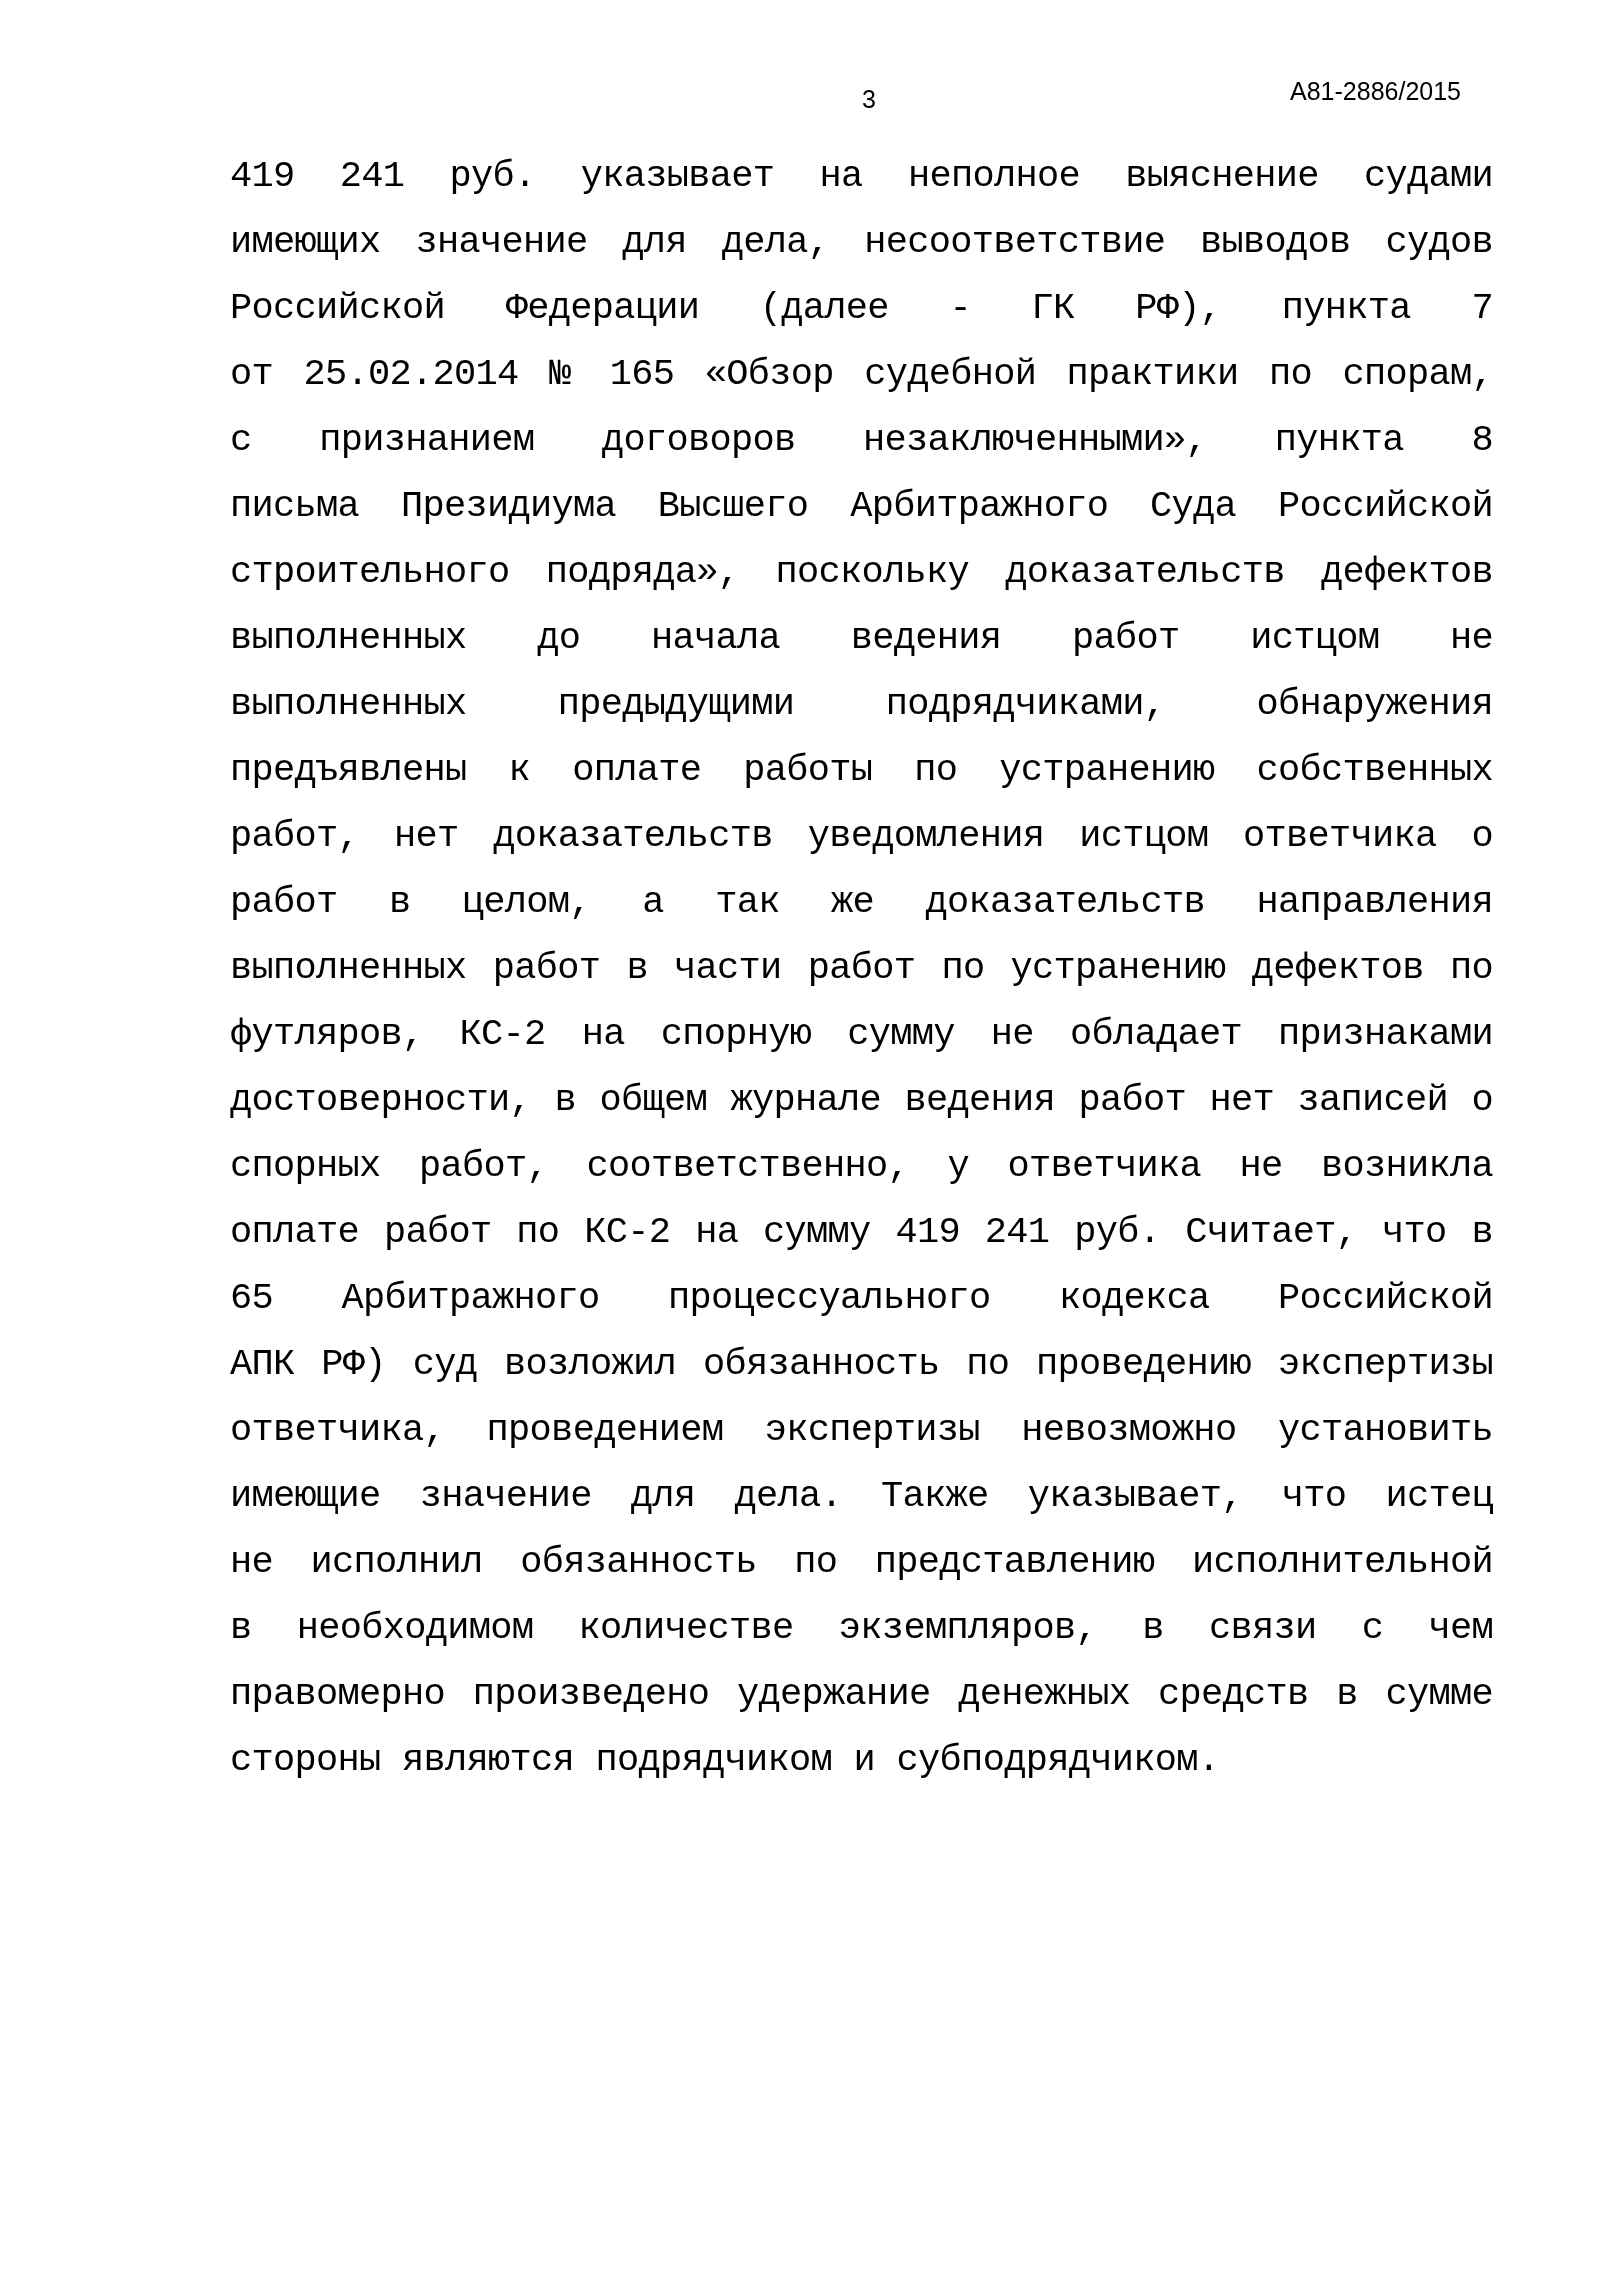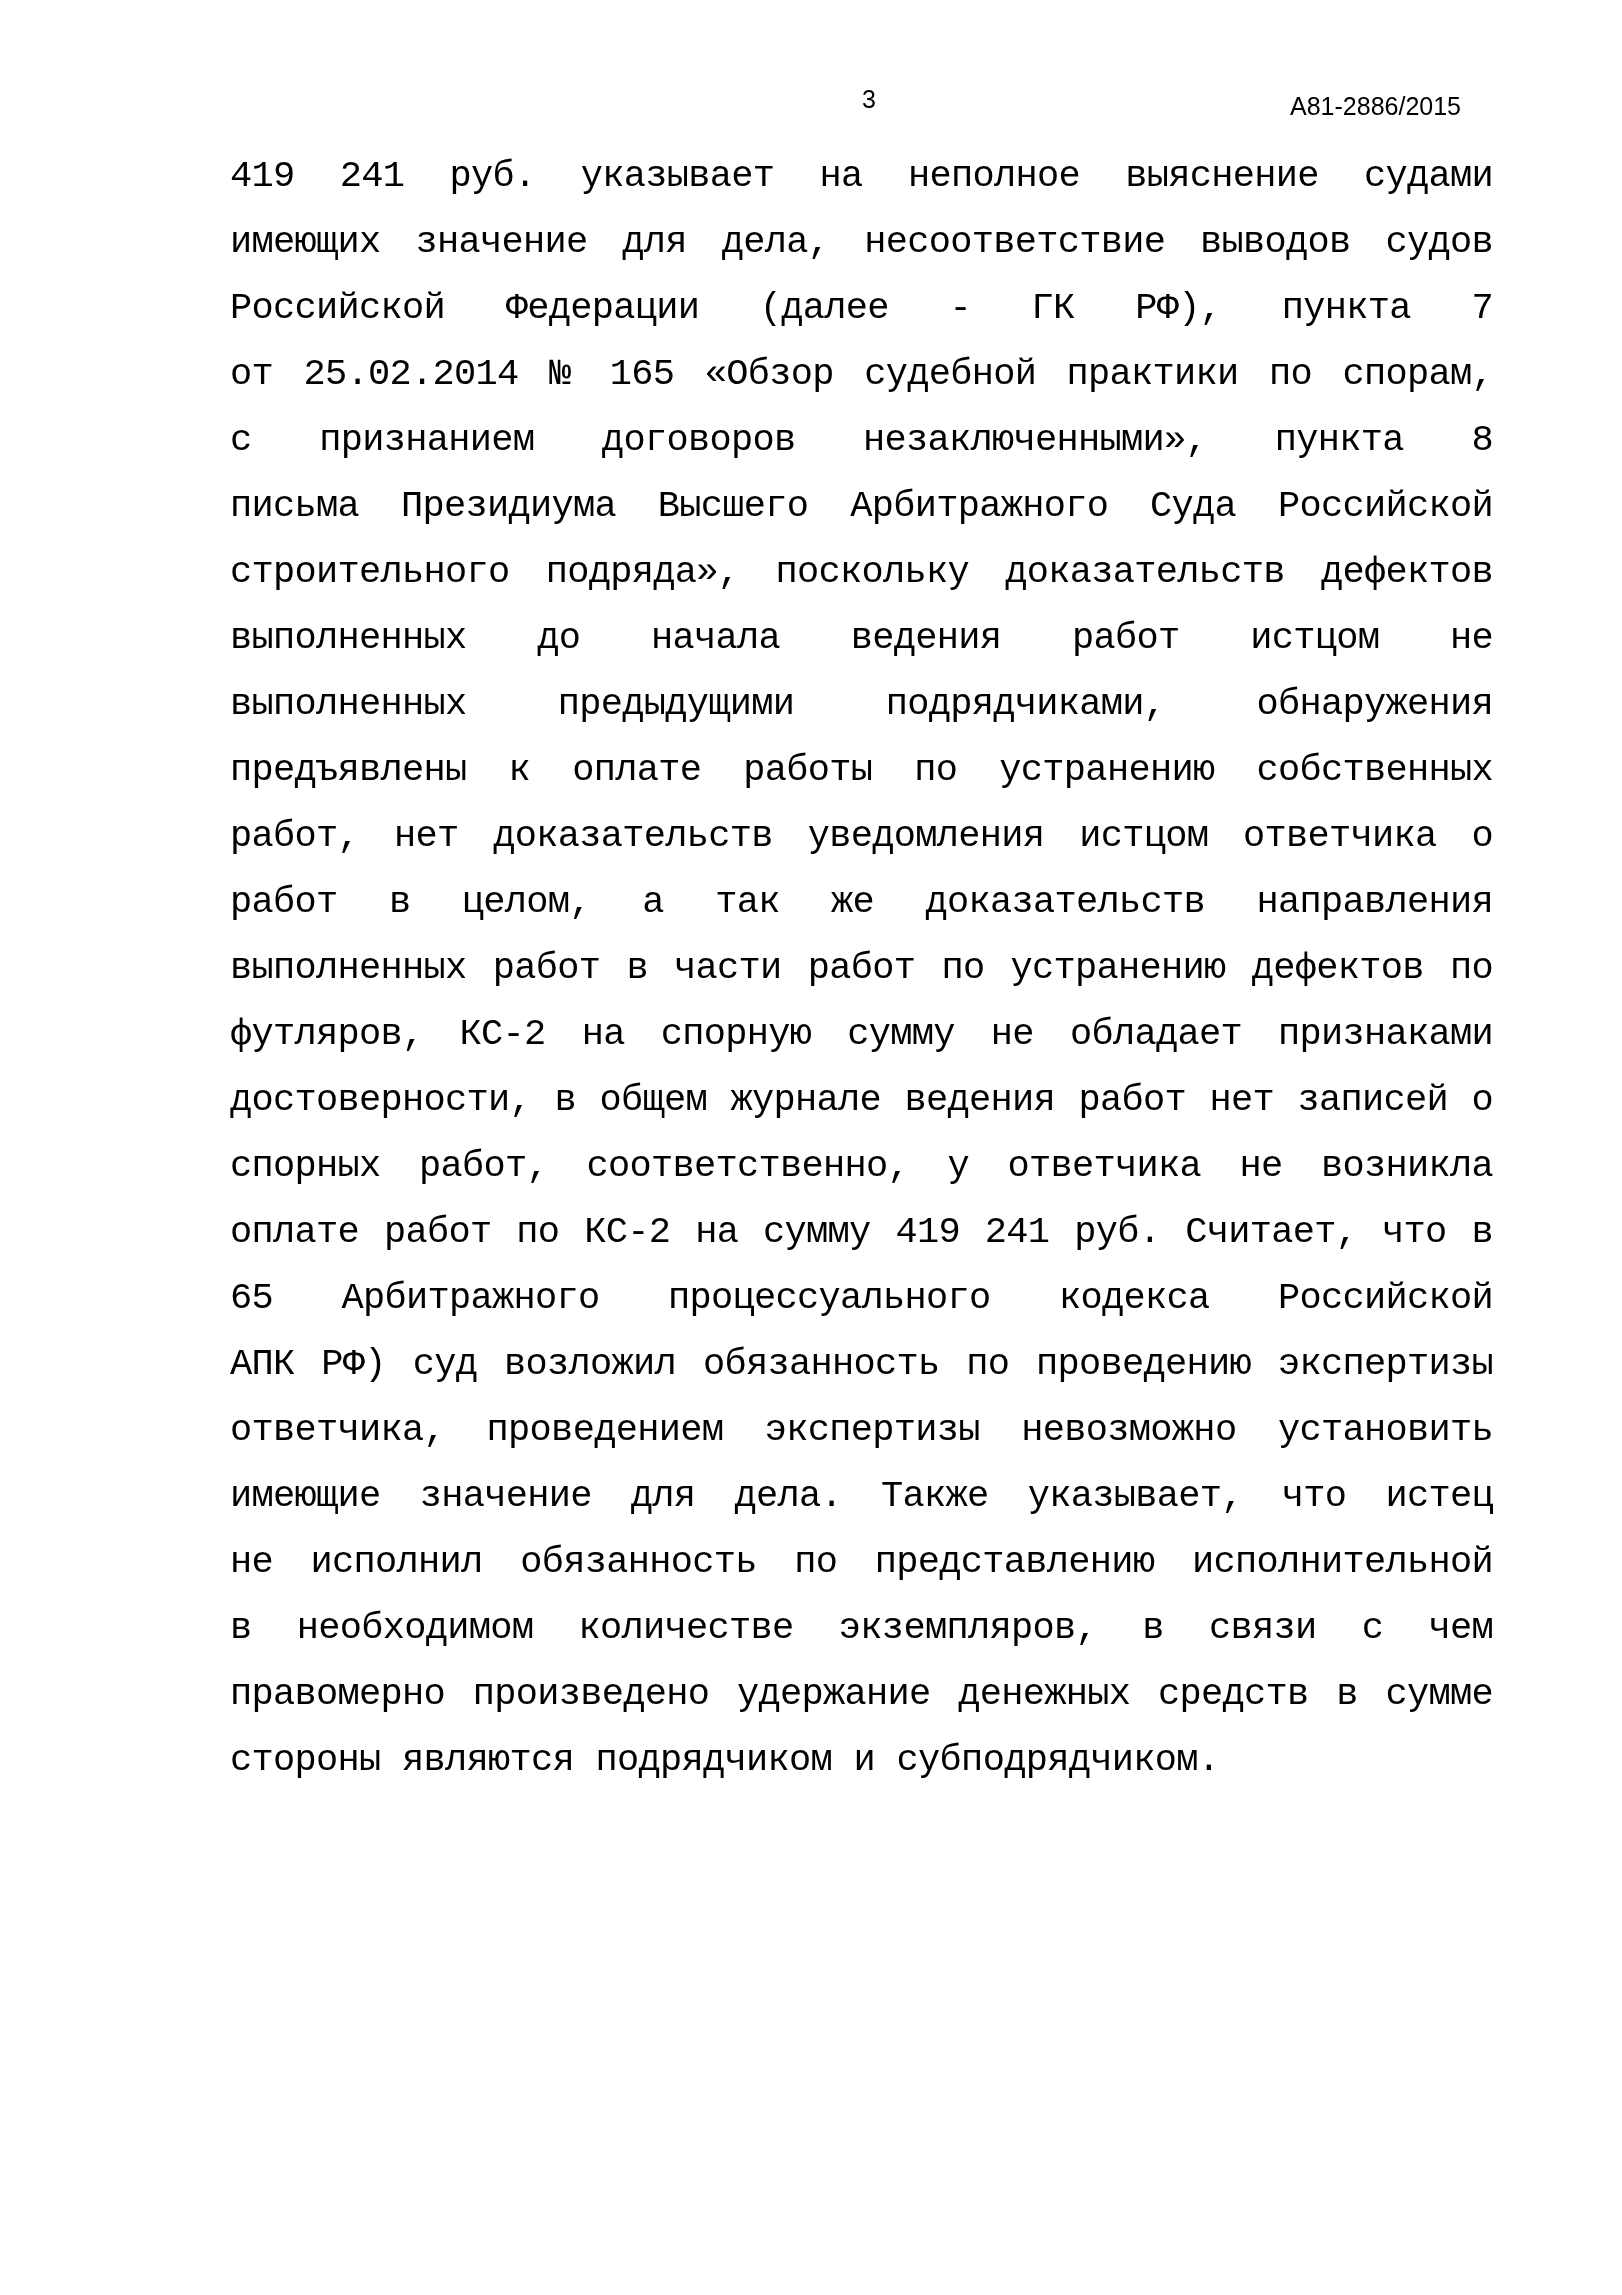--- a/index.html
+++ b/index.html
@@ -27,21 +27,21 @@
     left: 862px;
     top: 87px;
     font-family: "Liberation Sans", "DejaVu Sans", sans-serif;
     font-size: 25px;
     line-height: 25px;
     color: #000000;
   }
   .header-case {
     position: absolute;
     right: 162px;
-    top: 94px;
+    top: 79px;
     font-family: "Liberation Sans", "DejaVu Sans", sans-serif;
     font-size: 25px;
     line-height: 25px;
     color: #000000;
   }
   .text-block {
     position: absolute;
     left: 230px;
     top: 143px;
     width: 1263px;

